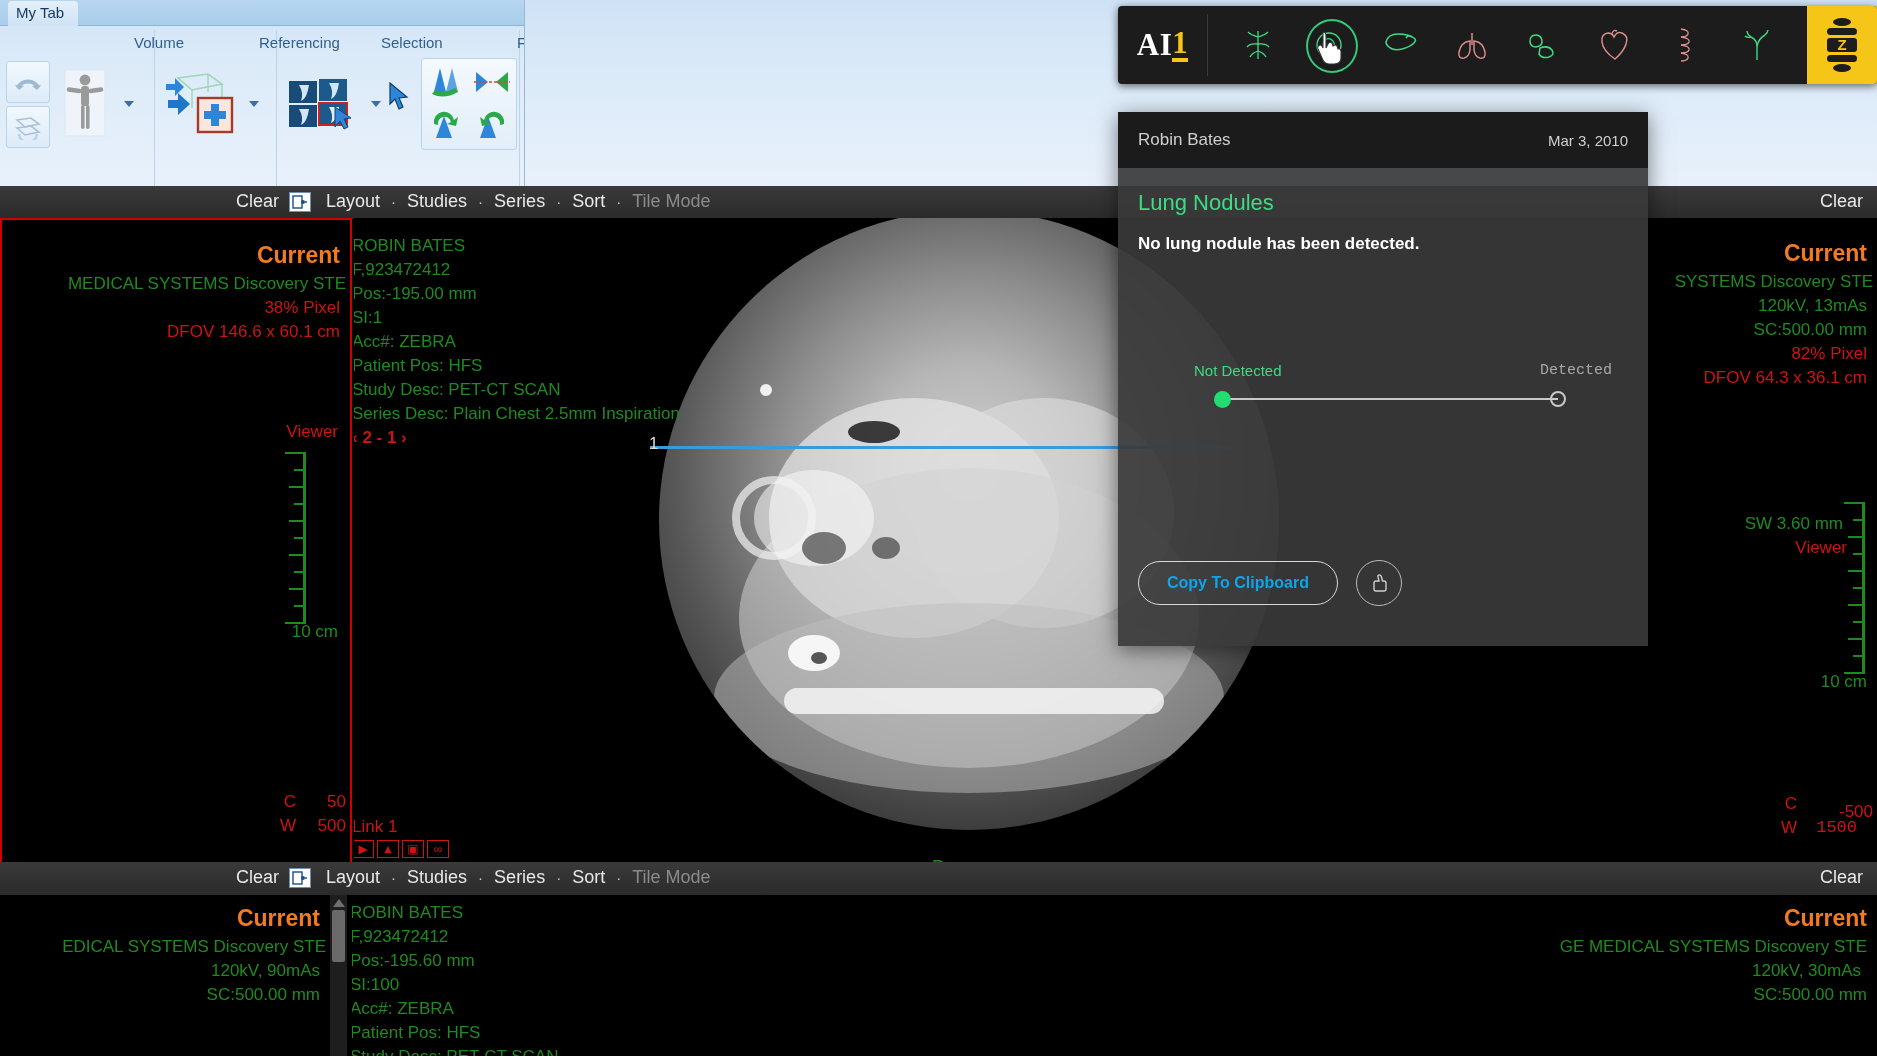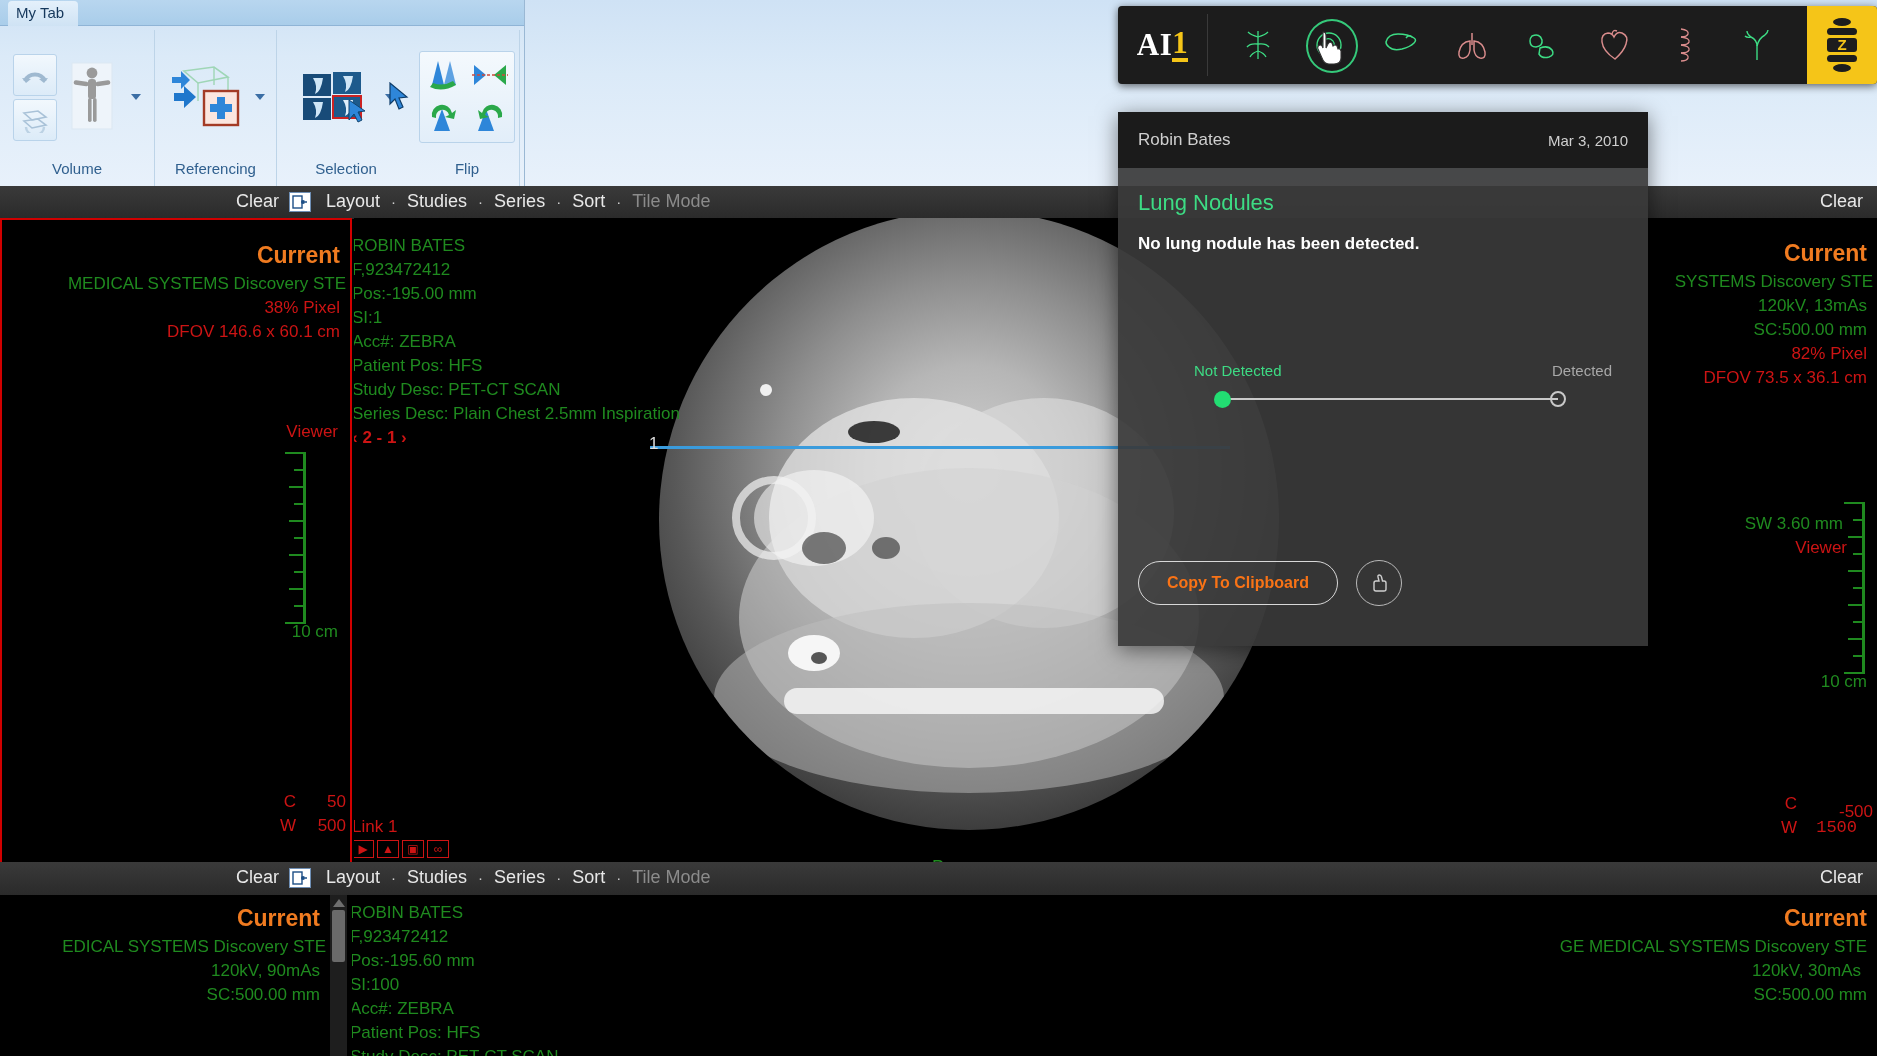--- a/index.html
+++ b/index.html
@@ -11,22 +11,22 @@
   
   .ribbon { position:absolute; left:0; top:0; width:525px; height:186px;
             background:linear-gradient(180deg,#cfe2f5 0%,#dbeaf8 30%,#e8f1fb 100%);
             border-right:1px solid #9ab8d4; overflow:hidden; }
   .tabstrip { height:26px; background:linear-gradient(180deg,#b8d6ef 0%,#a9cdea 100%);
               border-bottom:1px solid #8fb4d6; position:relative; }
   .tab-my { position:absolute; left:8px; top:1px; height:25px; padding:3px 14px 0 8px;
             font-size:15px; color:#16385c; background:linear-gradient(180deg,#e4f0fb,#cfe3f4);
             border-top-left-radius:4px; border-top-right-radius:4px; }
   .ribbon-body { display:flex; height:160px; padding-top:4px; }
-  .rgroup { position:relative; display:flex; flex-direction:column; justify-content:space-between;
-            border-right:1px solid #bdd4e8; padding:4px 6px 3px 6px;align-items:center; }
+  .rgroup { position:relative; display:flex; flex-direction:row; justify-content:space-between;
+            border-right:1px solid #bdd4e8; padding:4px 6px 12px 6px; }
   .rgroup-icons { flex:1; display:flex; align-items:center; gap:4px; }
   .rgroup-label { text-align:center; font-size:15px; color:#2f5f8e; padding-bottom:6px; }
   .btn-sm { width:44px; height:42px; border:1px solid #b9d3ea; border-radius:3px;
             background:linear-gradient(180deg,#f2f8fd,#dcebf8); display:flex;
             align-items:center; justify-content:center; }
   .btn-col { display:flex; flex-direction:column; gap:3px; }
   .btn-big { width:62px; height:84px; display:flex; align-items:center; justify-content:center; }
   .caret { width:0;height:0;border-left:5px solid transparent;border-right:5px solid transparent;
            border-top:6px solid #3b6ea5; align-self:center; margin-left:4px; }
   .quad { display:grid; grid-template-columns:1fr 1fr; grid-template-rows:1fr 1fr; gap:1px;
@@ -60,29 +60,29 @@
                    justify-content:space-between; padding:0 20px; }
   .ai-pname { color:#cfcfcf; font-size:17px; }
   .ai-pdate { color:#cfcfcf; font-size:15px; }
   .ai-panel-body { padding:22px 20px 0 20px; position:relative; height:478px; }
   .ai-title { color:#3ddc84; font-size:22px; margin-bottom:18px; }
   .ai-msg { color:#fff; font-size:17px; font-weight:bold; }
   .ai-slider-wrap { position:absolute; left:0; right:0; top:194px; }
   .ai-slider-labels { display:flex; justify-content:space-between;
                       padding:0 36px 0 76px; font-size:15px; }
   .lbl-nd { color:#3ddc84; }
-  .lbl-d  { color:#a8a8a8; }
+  .lbl-d  { color:#a8a8a8;font-family:Liberation Mono, monospace; }
   .ai-track { position:relative; margin:10px 82px 0 96px; height:20px; }
   .ai-track .line { position:absolute; left:8px; right:8px; top:9px; height:2px; background:#c9c9c9; }
   .knob-on { position:absolute; left:0; top:2px; width:17px;height:17px;border-radius:50%;
              background:#22dd72; }
   .knob-off { position:absolute; right:0; top:2px; width:16px;height:16px;border-radius:50%;
               border:2px solid #c9c9c9; background:transparent; }
   .ai-actions { position:absolute; left:20px; bottom:40px; display:flex; align-items:center; gap:18px; }
-  .btn-copy { border:1px solid #d8d8d8; border-radius:24px; color:#f97316; font-size:16px;
+  .btn-copy { border:1px solid #d8d8d8; border-radius:24px; color:#0ea5e9; font-size:16px;
               font-weight:bold; padding:12px 28px; background:transparent; }
   .btn-thumb { width:46px;height:46px;border-radius:50%;border:1px solid #b9b9b9;
                display:flex;align-items:center;justify-content:center; }
 
   
   .vp-toolbar { position:absolute; left:0; width:1877px; height:33px;
                 background:linear-gradient(180deg,#3a3a3a,#2a2a2a); }
   .tb-left { position:absolute; left:236px; top:5px; display:flex; align-items:center; gap:0; }
   .tb-item { color:#e8e8e8; font-size:18px; padding:0 9px; }
   .tb-item.dim { color:#8b8b8b; }
@@ -458,21 +458,21 @@
       </div>
     </div>
   </div>
 
   <div class="vp" style="left:1590px; top:218px; width:287px; height:654px; background:transparent;">
     <div class="ov ov-orange" style="right:10px; top:22px;">Current</div>
     <div class="ov ov-green" style="right:4px; top:52px;">SYSTEMS Discovery STE</div>
     <div class="ov ov-green" style="right:10px; top:76px;">120kV, 13mAs</div>
     <div class="ov ov-green" style="right:10px; top:100px;">SC:500.00 mm</div>
     <div class="ov ov-red" style="right:10px; top:124px;">82% Pixel</div>
-    <div class="ov ov-red" style="right:10px; top:148px;">DFOV 73.5 x 36.1 cm</div>
+    <div class="ov ov-red" style="right:10px; top:148px;">DFOV 64.3 x 36.1 cm</div>
 
     <div class="ov ov-green" style="right:34px; top:294px;">SW 3.60 mm</div>
     <div class="ov ov-red" style="right:30px; top:318px;">Viewer</div>
 
     <div class="ruler" style="right:12px; top:284px; height:172px;">
       <div class="bar"></div>
       <div class="tick" style="top:0;   width:18px;"></div>
       <div class="tick" style="top:17px;width:9px;"></div>
       <div class="tick" style="top:34px;width:14px;"></div>
       <div class="tick" style="top:51px;width:9px;"></div>

